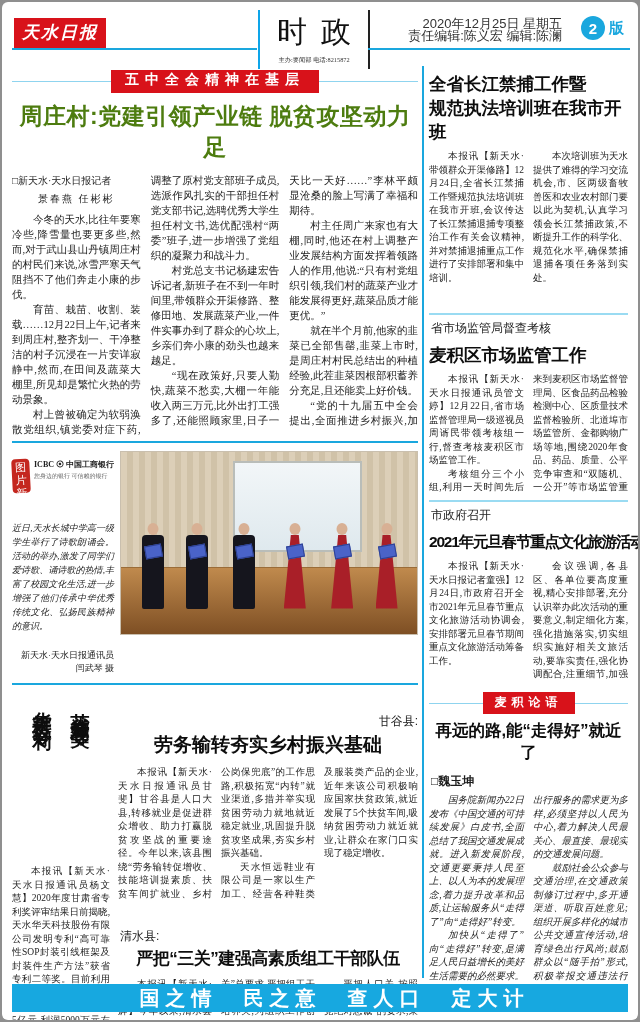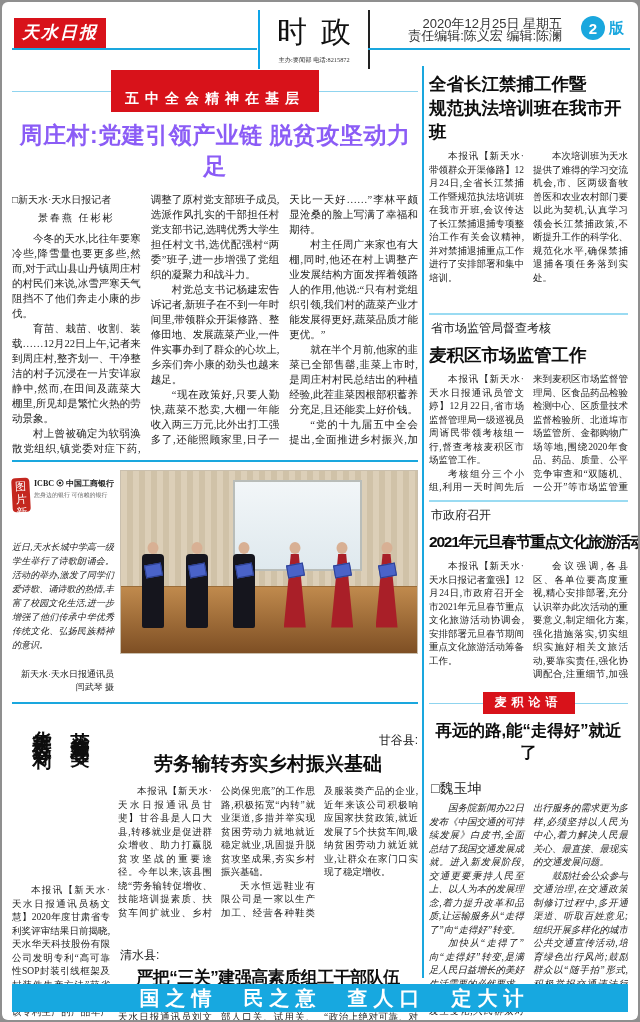--- a/index.html
+++ b/index.html
@@ -28,23 +28,23 @@
   .badge-ban{color:#1aa7de;font-size:15px;font-weight:bold;}
   
   .content{position:absolute;left:10px;right:10px;top:64px;bottom:42px;display:flex;}
   .left-zone{width:406px;flex:none;position:relative;}
   .vrule{width:2px;background:#1aa7de;margin:0 5px 0 4px;flex:none;}
   .right-zone{flex:1;min-width:0;position:relative;}
   
   .banner-row{display:flex;align-items:center;margin:4px 0 6px;}
   .banner-row .bline{flex:1;height:1px;background:#8fd4ef;}
   .red-banner{background:#d8121a;color:#fff;font-weight:bold;font-size:14px;
-        letter-spacing:6px;padding:20px 14px 4px;font-family:"Liberation Sans",sans-serif;white-space:nowrap;}
+        letter-spacing:6px;padding:1px 14px 4px;font-family:"Liberation Sans",sans-serif;white-space:nowrap;}
   h1.lead-head{margin:8px 0 10px;text-align:center;font-size:23px;letter-spacing:.5px;
-        font-family:"Liberation Sans",sans-serif;color:#8b5cf6;}
+        font-family:"Liberation Sans",sans-serif;color:#4d7c0f;}
   .lead-body{column-count:3;column-gap:10px;height:266px;overflow:hidden;
         font-size:10.5px;line-height:15px;text-align:justify;}
   .byline{font-size:10px;margin-bottom:6px;}
   .byline .names{text-align:center;margin-top:3px;letter-spacing:2px;}
   .paras p,.patent-body p,.cols3 p,.cols2 p{margin:0;text-indent:2em;}
   .cyan-rule{height:2px;background:#1aa7de;margin:2px 0;}
   
   .photo-sec{display:flex;gap:6px;padding:6px 0;}
   .photo-side{width:102px;flex:none;display:flex;flex-direction:column;font-size:9px;}
   .ad{display:flex;gap:4px;align-items:flex-start;margin:8px 0 2px;}
@@ -95,21 +95,21 @@
         text-align:justify;overflow:hidden;}
   .fish-body{height:158px;}
   .market-body{height:122px;}
   .tour-body{height:126px;}
   .r-div{height:2px;background:#9adbf2;margin:5px 0;}
   
   .opinion{margin-top:6px;}
   .red-banner.sm{font-size:12px;padding:2px 12px 3px;letter-spacing:5px;}
   .op-head{margin:6px 0 8px;text-align:center;font-size:16.5px;
         font-family:"Liberation Sans",sans-serif;color:#0d0d0d;}
-  .op-byline{font-size:14px;font-weight:normal;margin:16px 0 4px 2px;}
+  .op-byline{font-size:12px;font-weight:bold;margin:9px 0 4px 2px;}
   .op-body{font-style:italic;height:224px;}
   
   .slogan-bar{position:absolute;left:10px;right:10px;bottom:8px;height:28px;
         background:#17a8e0;color:#fff;display:flex;align-items:center;justify-content:center;
         font-size:20px;font-weight:bold;letter-spacing:6px;
         font-family:"Liberation Sans",sans-serif;padding-left:29px;}
 </style>
 </head>
 <body>
 

